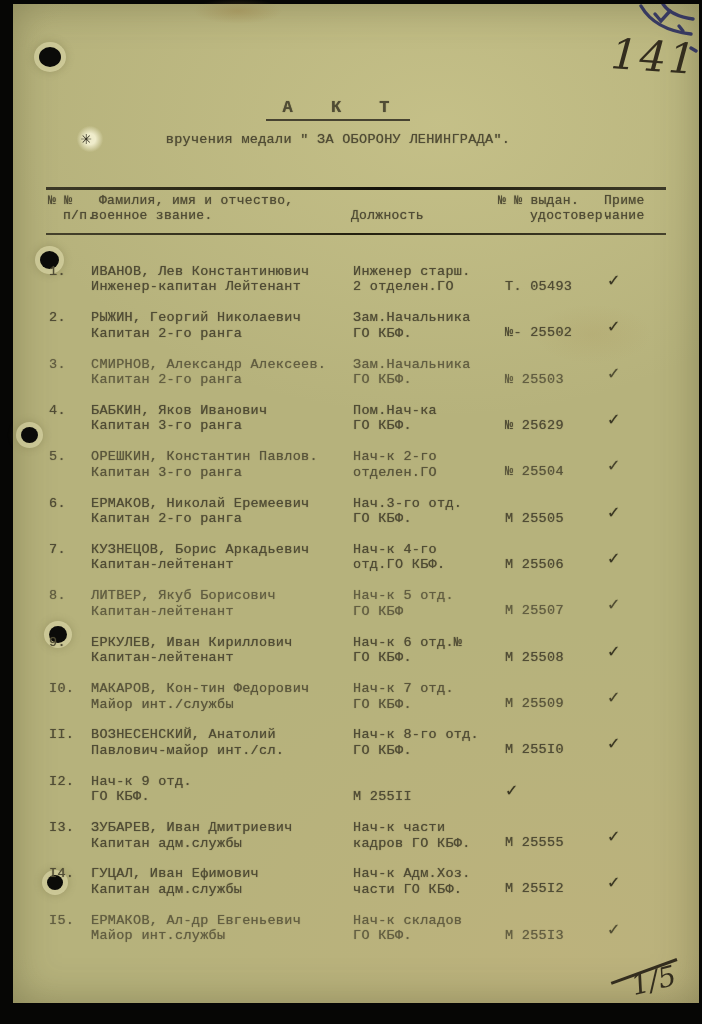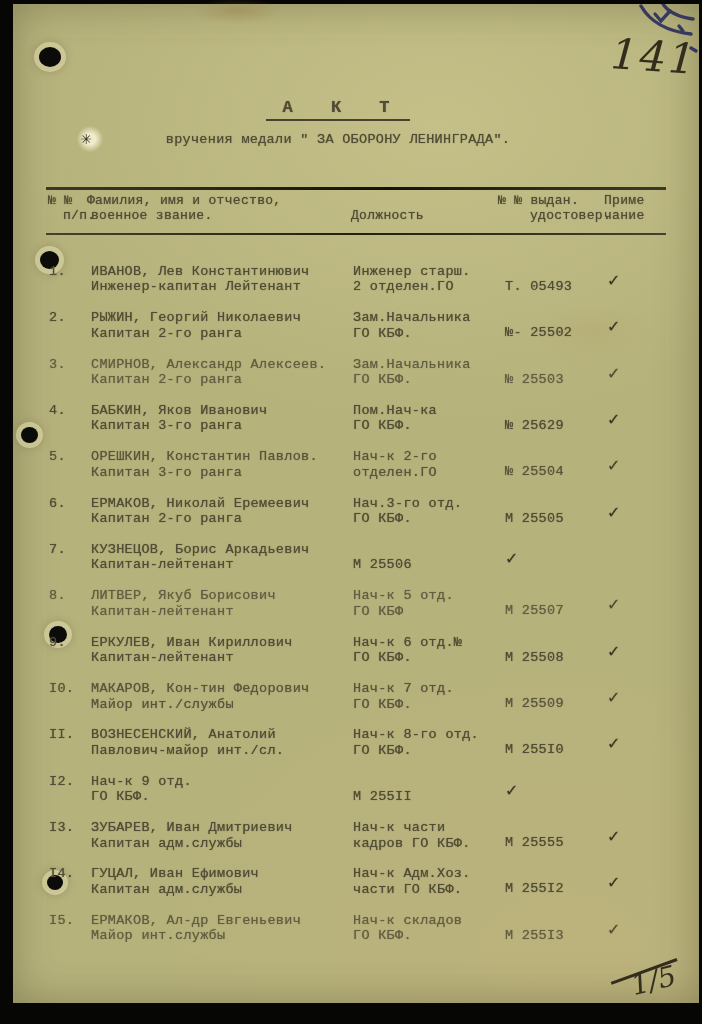--- a/index.html
+++ b/index.html
@@ -73,21 +73,21 @@
 
     <div id="title-wrap">
       <span id="doc-title" class="type">А К Т</span>
     </div>
     <div id="doc-subtitle" class="type">вручения медали " ЗА ОБОРОНУ ЛЕНИНГРАДА".</div>
 
     <div id="thead" class="type">
       <div id="rule-top" class="rule"></div>
       <span class="hcell" style="left:2px;top:6px;">№ №</span>
       <span class="hcell" style="left:17px;top:21px;text-align:right;">п/п.</span>
-      <span class="hcell" style="left:41px;top:6px;">Фамилия, имя и отчество,</span>
+      <span class="hcell" style="left:53px;top:6px;">Фамилия, имя и отчество,</span>
       <span class="hcell" style="left:45px;top:21px;">военное звание.</span>
       <span class="hcell" style="left:305px;top:21px;text-align:right;">Должность</span>
       <span class="hcell" style="left:452px;top:6px;text-align:center;">№ № выдан.</span>
       <span class="hcell" style="left:452px;top:21px;margin-left:32px;">удостовер.</span>
       <span class="hcell" style="left:558px;top:6px;">Приме</span>
       <span class="hcell" style="left:558px;top:21px;">чание</span>
       <div id="rule-bottom" class="rule"></div>
     </div>
 
     <div id="rows" class="type">
@@ -135,20 +135,21 @@
         <span class="cell num">6.</span>
         <span class="cell name"><span>ЕРМАКОВ, Николай Еремеевич</span><br><span>Капитан 2-го ранга</span></span>
         <span class="cell pos"><span>Нач.3-го отд.</span><br><span>ГО КБФ.</span></span>
         <span class="cell cert">М 25505</span>
         <span class="cell mark">✓</span>
       </div>
 
       <div class="row">
         <span class="cell num">7.</span>
         <span class="cell name"><span>КУЗНЕЦОВ, Борис Аркадьевич</span><br><span>Капитан-лейтенант</span></span>
+        <span class="cell pos"><span>Нач-к 4-го</span><br><span>отд.ГО КБФ.</span></span>
         <span class="cell cert">М 25506</span>
         <span class="cell mark">✓</span>
       </div>
 
       <div class="row">
         <span class="cell num">8.</span>
         <span class="cell name"><span>ЛИТВЕР, Якуб Борисович</span><br><span>Капитан-лейтенант</span></span>
         <span class="cell pos"><span>Нач-к 5 отд.</span><br><span>ГО КБФ</span></span>
         <span class="cell cert">М 25507</span>
         <span class="cell mark">✓</span>

